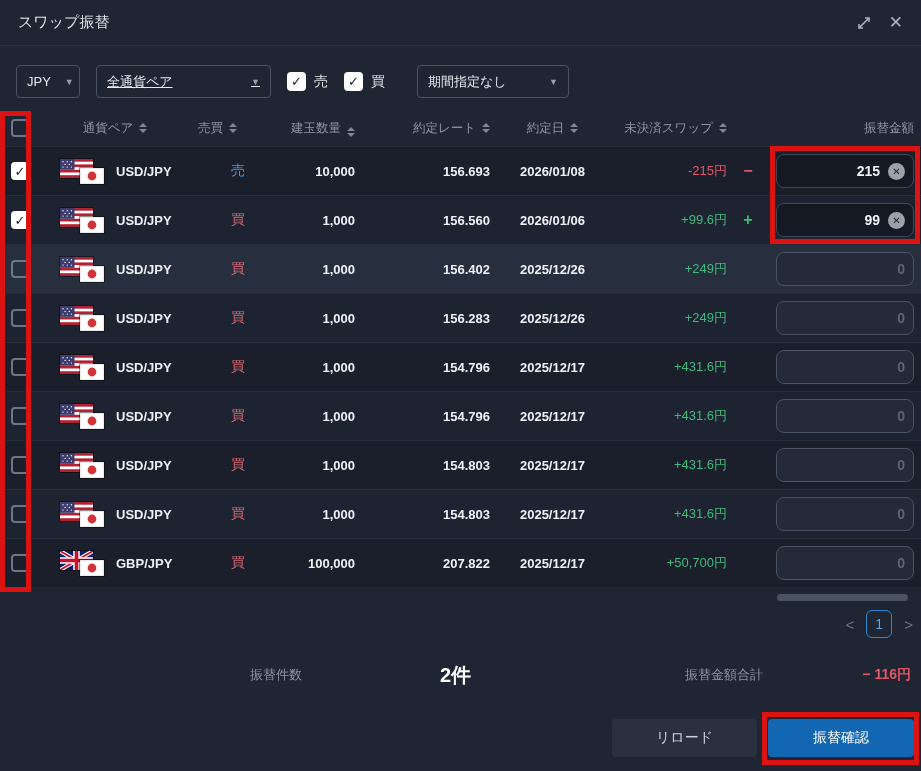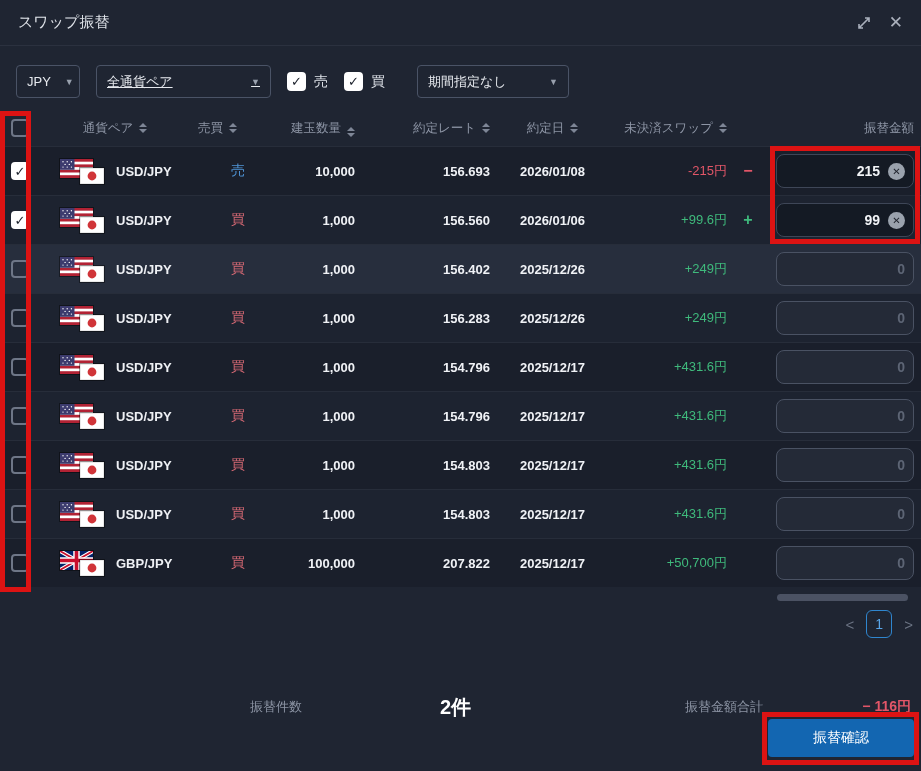--- a/index.html
+++ b/index.html
@@ -95,21 +95,21 @@
                 border-radius:4px; background:#4b5263; cursor:pointer; }
   .pagination { position:absolute; top:22px; right:6px; display:flex; align-items:center;
                 gap:10px; height:30px; }
   .page-arrow { color:#6c7484; font-size:15px; cursor:pointer; padding:0 2px; }
   .page-box { min-width:26px; height:28px; border:1px solid #2f86cf; border-radius:6px;
               color:#58a5e8; display:flex; align-items:center; justify-content:center;
               font-size:14px; cursor:pointer; }
 
   
   .summary { flex:0 0 44px; position:relative; font-size:13px; }
-  .summary span { position:absolute; top:50%; transform:translateY(-50%);margin-top:32px; }
+  .summary span { position:absolute; top:50%; transform:translateY(-50%); }
   .sum-count-label { left:250px; color:#8d95a5; }
   .sum-count-value { left:440px; color:#ffffff; font-weight:bold; font-size:20px; }
   .sum-total-label { right:158px; color:#8d95a5; }
   .sum-total-value { right:10px; color:#e25668; font-weight:bold; font-size:14px; }
 
   
   .actions { margin-top:22px; display:flex; justify-content:flex-end; gap:11px;
              padding-right:7px; }
   .btn { height:38px; border:none; border-radius:4px; font-family:inherit; font-size:14px;
          cursor:pointer; }
@@ -635,19 +635,20 @@
   </div>
 
   <div class="summary">
     <span class="sum-count-label">振替件数</span>
     <span class="sum-count-value">2件</span>
     <span class="sum-total-label">振替金額合計</span>
     <span class="sum-total-value">− 116円</span>
   </div>
 
   <div class="actions">
+    <button class="btn btn-reload">リロード</button>
     <button class="btn btn-confirm">振替確認</button>
   </div>
 
   <div class="anno anno-checks"></div>
   <div class="anno anno-inputs"></div>
   <div class="anno anno-confirm"></div>
 </div>
 
 </body></html>

